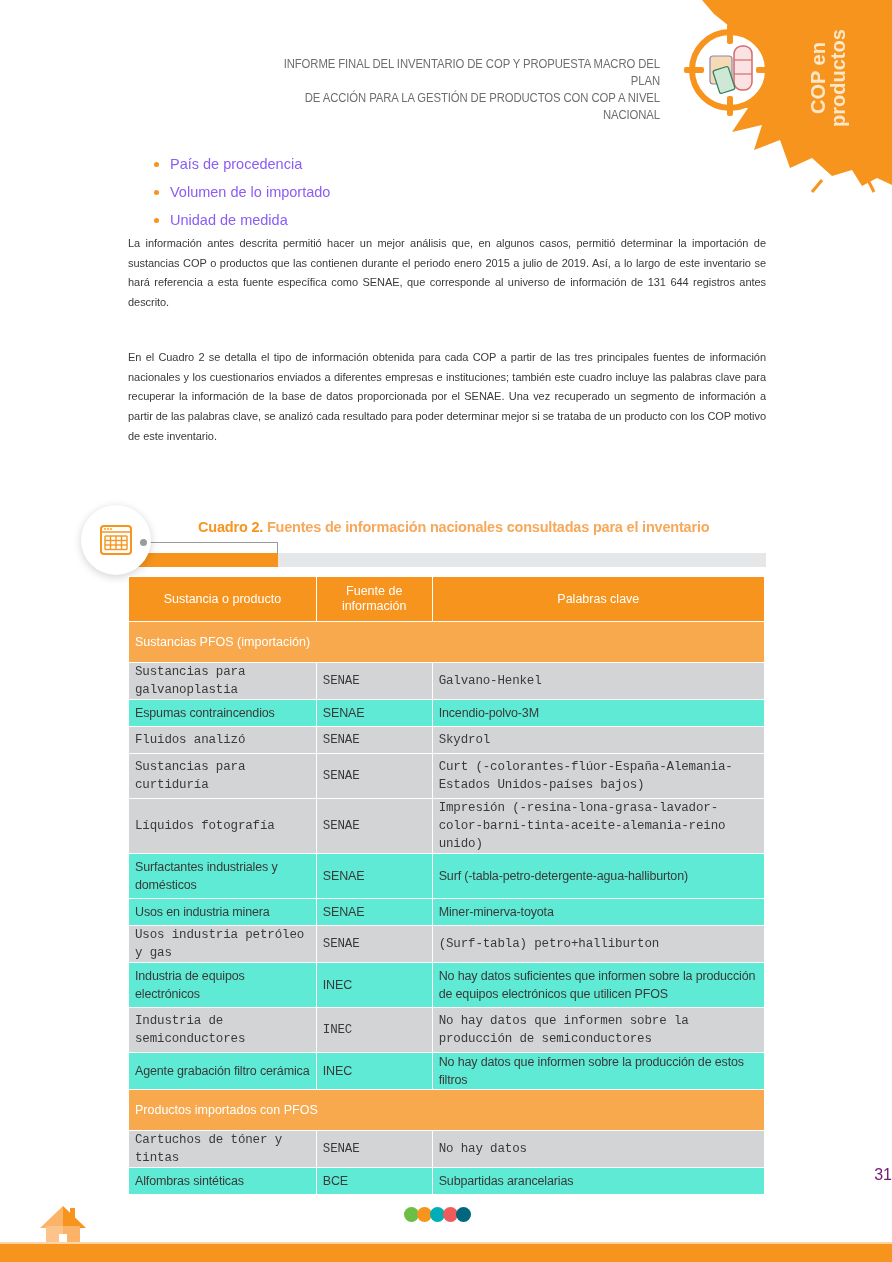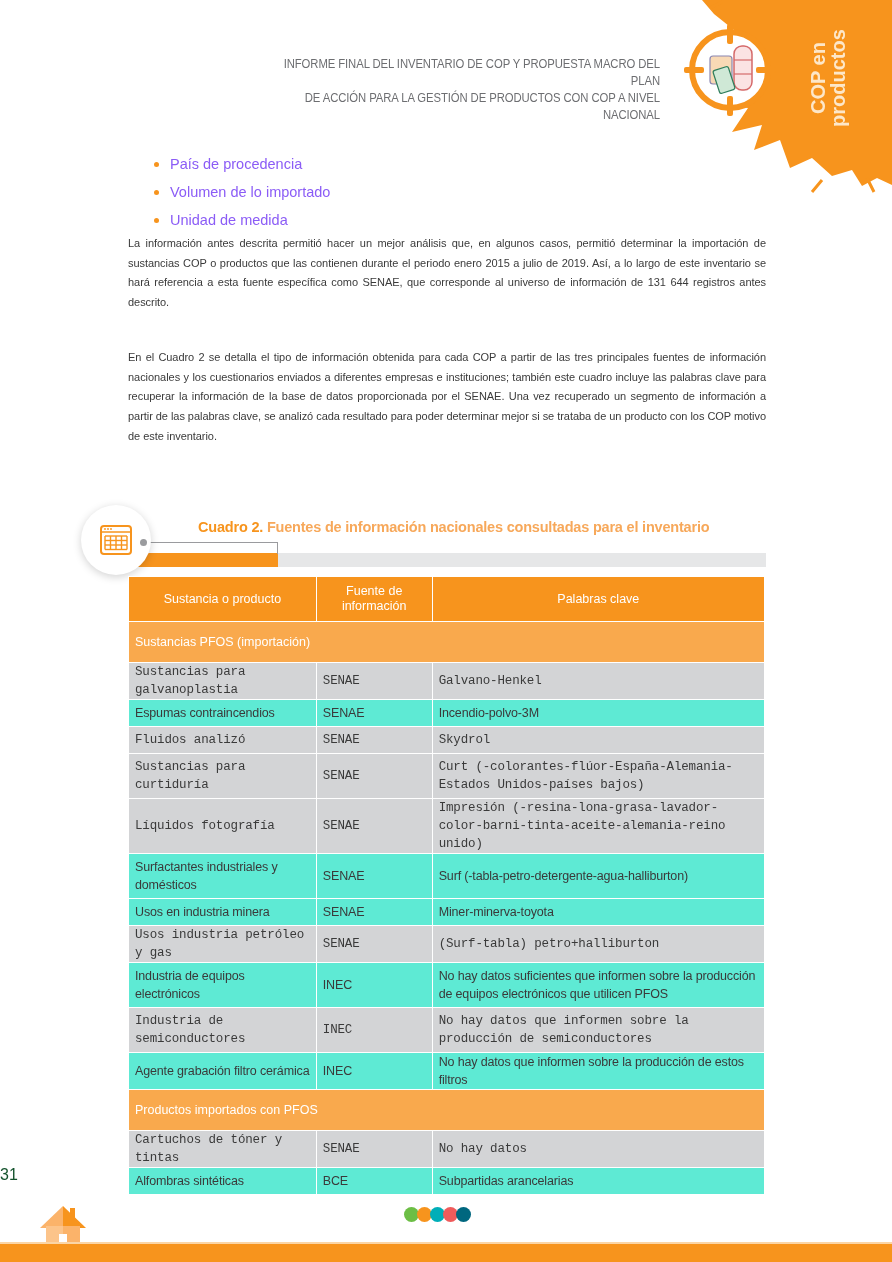--- a/index.html
+++ b/index.html
@@ -57,21 +57,21 @@
   table.data col.c1 { width: 188px; }
   table.data col.c2 { width: 116px; }
   table.data col.c3 { width: 333px; }
   table.data tr.section td { background: #f9a94d; color: #ffffff; text-align: left; height: 41px; }
   table.data tr.row td { height: 27px; line-height: 18px; letter-spacing: -0.15px; }
   table.data tr.row.tall td { height: 45px; }
   table.data tr.row.dark td { background: #d3d4d6; font-family: Liberation Mono, monospace; }
   table.data tr.row.light td { background: #5eead4; }
 
   
-  .page-num { position: absolute; left: 0; width: 892px; top: 1166px; text-align: left; font-size: 16px; color: #14532d; }
+  .page-num { position: absolute; left: 0; width: 892px; top: 1166px; text-align: right; font-size: 16px; color: #701a75; }
   .dots { position: absolute; left: 404px; top: 1207px; height: 14px; display: flex; }
   .dots span { width: 15px; height: 15px; border-radius: 50%; margin-right: -2px; }
   .footer-bar { position: absolute; left: 0; top: 1244px; width: 892px; height: 18px; background: #f7941d; }
   .footer-bar-light { position: absolute; left: 0; top: 1242px; width: 892px; height: 2px; background: #fbd5a5; }
   .home-icon { position: absolute; left: 38px; top: 1204px; width: 50px; height: 42px; }
 </style>
 </head>
 <body>
 
 <div class="header-title">

